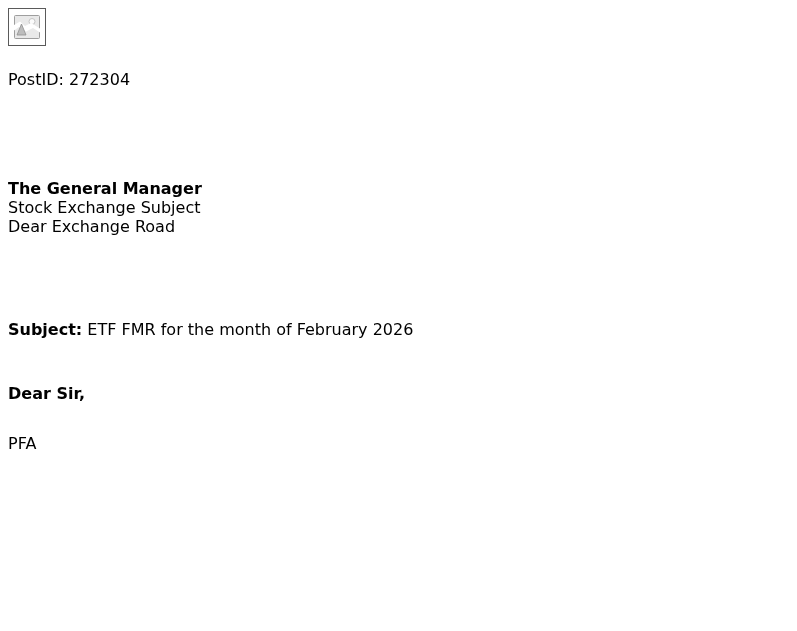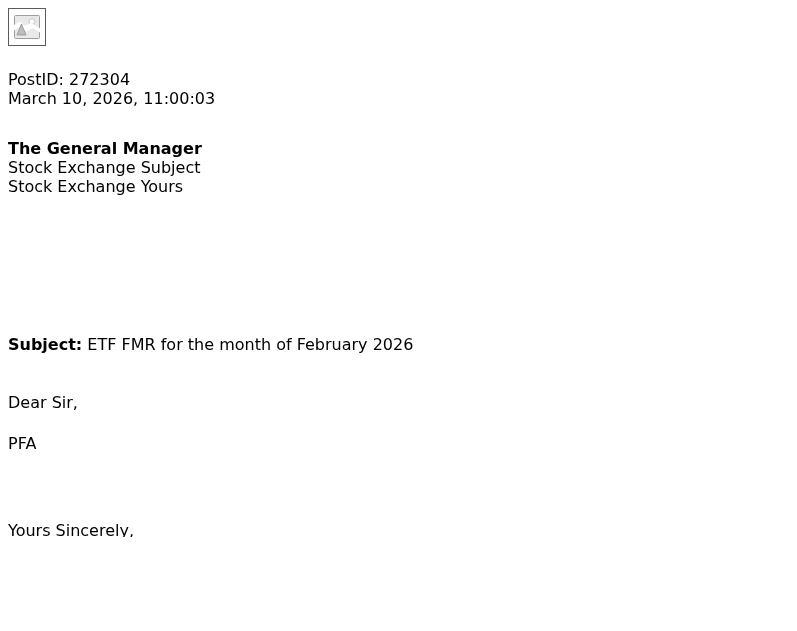--- a/index.html
+++ b/index.html
@@ -16,26 +16,26 @@
     font-family: "DejaVu Sans", "Liberation Sans", sans-serif;
     font-size: 16px;
     line-height: 19px;
     color: #000000;
   }
   .block {
     position: absolute;
     left: 8px;
     white-space: nowrap;
   }
-  .bold { font-weight: bold; }
+  .bold { font-weight: bold; margin-top: 40px; }
 
   .pos-meta      { top: 70px; }
   .pos-address   { top: 139px; }
-  .pos-subject   { top: 335px; text-align: center; }
-  .pos-salutation{ top: 393px; }
+  .pos-subject   { top: 320px; text-align: center; }
+  .pos-salutation{ top: 384px; font-weight: bold; }
   .pos-body      { top: 434px; }
   .pos-closing   { top: 521px; }
 
   .img-box {
     position: absolute;
     left: 8px;
     border: 1px solid #5a5a5a;
     background: #ffffff;
     display: flex;
     align-items: center;
@@ -54,39 +54,37 @@
     <svg width="26" height="24" viewBox="0 0 26 24" aria-hidden="true">
       <rect x="0.5" y="0.5" width="25" height="23" rx="1" fill="#e9e9e9" stroke="#9e9e9e"></rect>
       <circle cx="18" cy="6.5" r="3" fill="#fbfbfb" stroke="#c4c4c4"></circle>
       <path d="M0 10 L6 6.5 L11 11 L17 8 L26 13.5 L26 17.5 L19 13 L12 16.5 L5 12 L0 15.5 Z" fill="#ffffff"></path>
       <path d="M7.5 9 L12 20 L3 20 Z" fill="#bdbdbd" stroke="#8f8f8f" stroke-width="0.8"></path>
     </svg>
   </div>
 
   <div class="block pos-meta">
     <div>PostID: 272304</div>
-    <div>March 10, 2026, 11:00:03</div>
   </div>
 
   <div class="block pos-address">
     <div class="bold">The General Manager</div>
     <div>Stock Exchange Subject</div>
-    <div>Stock Exchange Yours</div>
+    <div>Dear Exchange Road</div>
   </div>
 
   <div class="block pos-subject">
     <span class="bold">Subject:</span>
     <span>ETF FMR for the month of February 2026</span>
   </div>
 
   <div class="block pos-salutation">Dear Sir,</div>
 
   <div class="block pos-body">PFA</div>
 
-  <div class="block pos-closing">Yours Sincerely,</div>
 
   <div class="img-box pos-icon-bottom">
     <svg width="26" height="22" viewBox="0 0 26 22" aria-hidden="true">
       <rect x="0.5" y="0.5" width="25" height="21" rx="1" fill="#e9e9e9" stroke="#9e9e9e"></rect>
       <circle cx="18" cy="6" r="3" fill="#fbfbfb" stroke="#c4c4c4"></circle>
       <path d="M0 9.5 L6 6 L11 10.5 L17 7.5 L26 13 L26 17 L19 12.5 L12 16 L5 11.5 L0 15 Z" fill="#ffffff"></path>
       <path d="M7.5 8.5 L12 18.5 L3 18.5 Z" fill="#bdbdbd" stroke="#8f8f8f" stroke-width="0.8"></path>
     </svg>
   </div>
 

